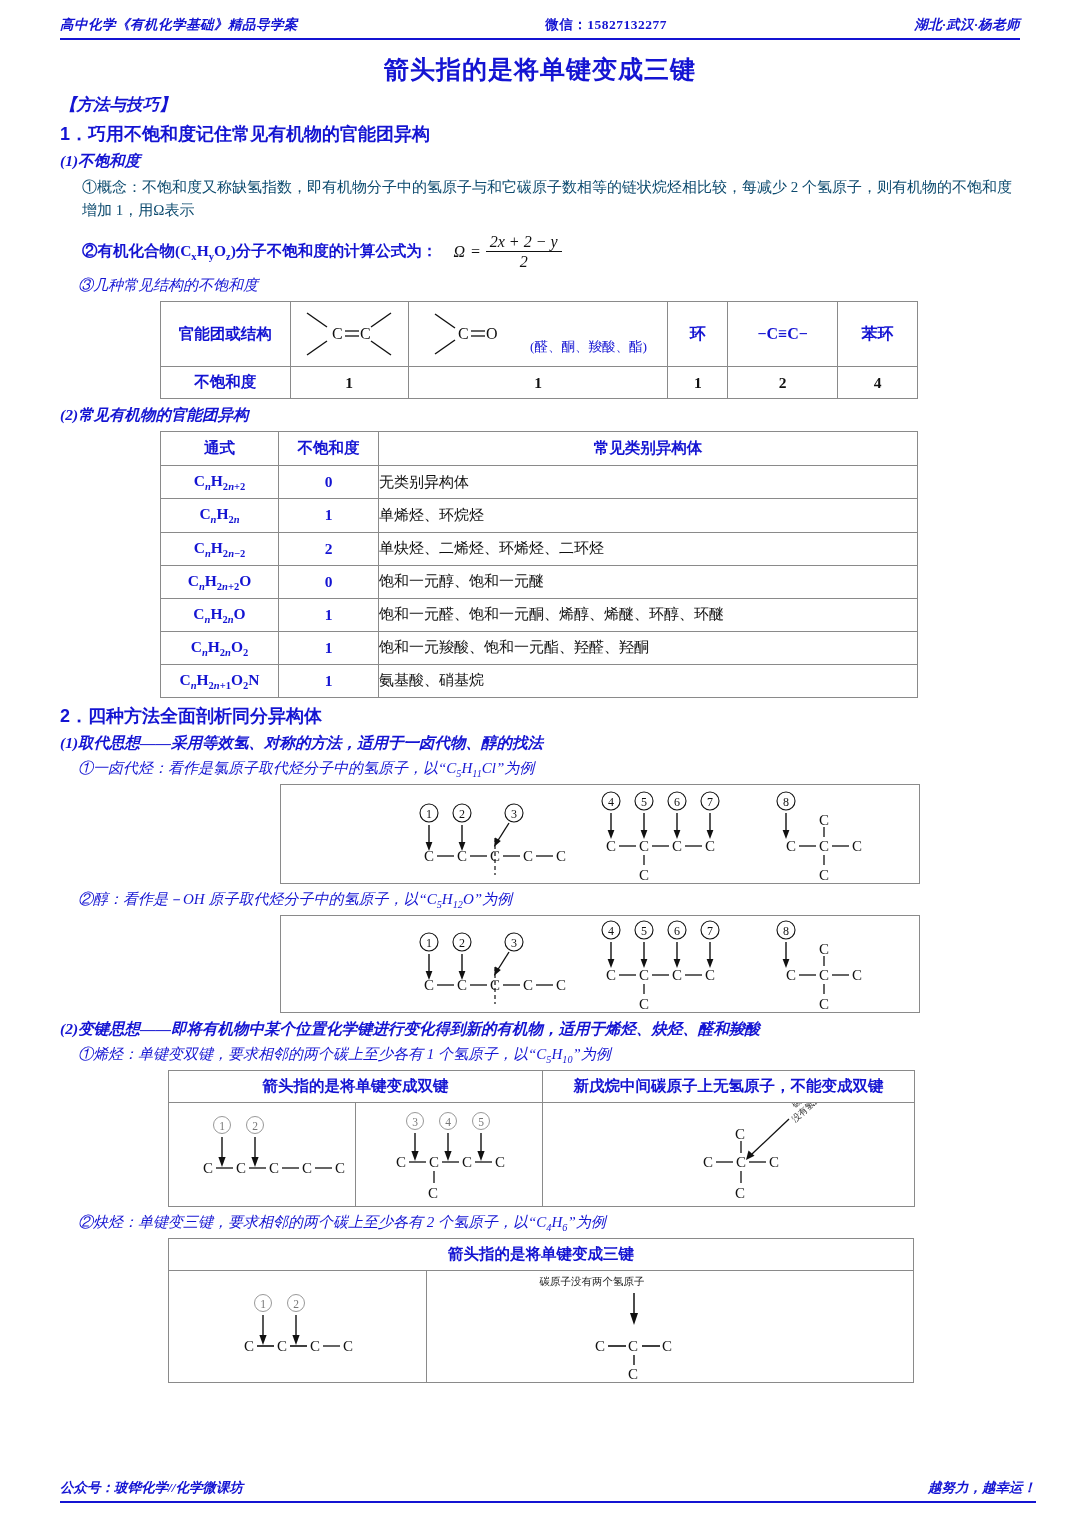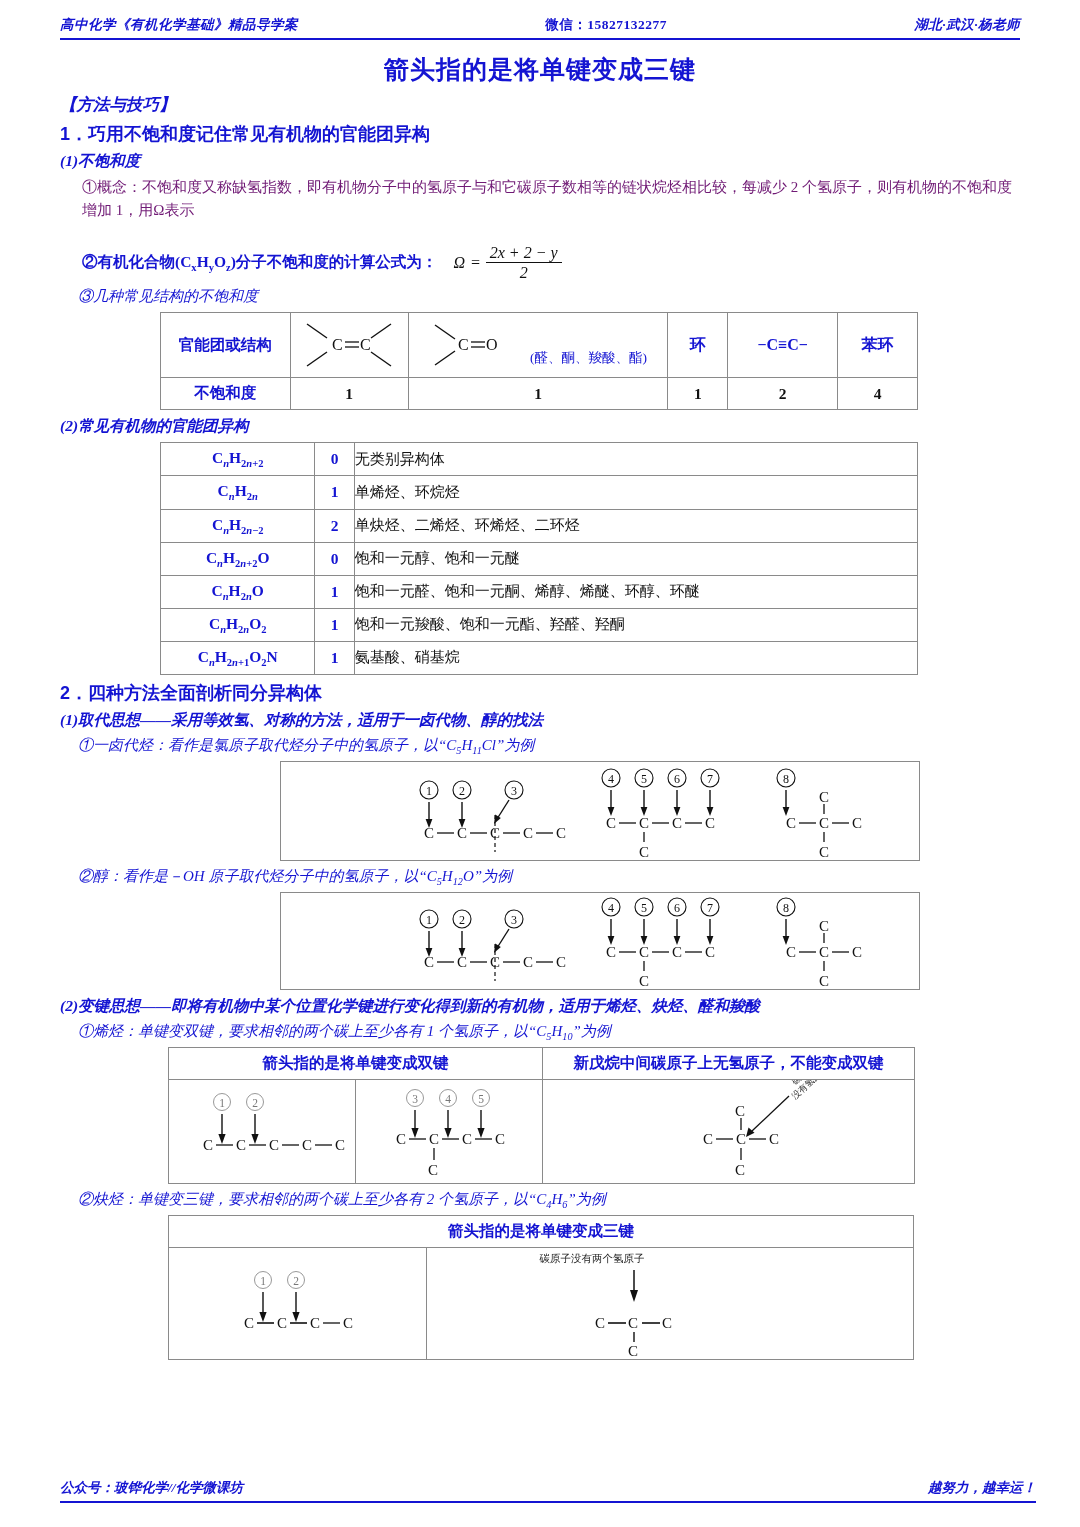--- a/index.html
+++ b/index.html
@@ -56,22 +56,22 @@
   }
   .h2i {
     color:#1414d2; font-weight:bold; font-style:italic; font-size:15.5px;
     margin:5px 0 4px 0;
   }
   .h3 {
     color:#1414d2; font-weight:normal; font-style:italic; font-size:15px;
     margin:5px 0 4px 18px;
   }
   .para {
-    font-size:15px; line-height:1.55; margin:3px 0 21px 22px;
-    color:#701a75;
+    font-size:15px; line-height:1.55; margin:3px 0 10px 22px;
+    color:#0c4a6e;
   }
   .formula-line {
     font-size:15.5px; margin:8px 0 4px 22px;
     color:#1414d2; font-weight:bold;
     display:flex; align-items:center; gap:4px;
   }
   .mathbox {
     display:inline-flex; align-items:center; gap:5px;
     color:#111; font-weight:normal; font-style:italic;
     font-family:"Liberation Serif", serif; font-size:16px;
@@ -203,20 +203,25 @@
       <td class="num">2</td>
       <td class="num">4</td>
     </tr>
   </tbody>
     </table>
 
   <div class="h2i">(2)常见有机物的官能团异构</div>
 
   <table class="tbl2">
     <tbody>
+        <tr>
+      <th style="width:118px;">通式</th>
+      <th style="width:100px;">不饱和度</th>
+      <th>常见类别异构体</th>
+    </tr>
     <tr>
       <td class="c-formula">C<sub><i>n</i></sub>H<sub>2<i>n</i>+2</sub></td>
       <td class="c-deg">0</td>
       <td class="c-txt">无类别异构体</td>
     </tr>
     <tr>
       <td class="c-formula">C<sub><i>n</i></sub>H<sub>2<i>n</i></sub></td>
       <td class="c-deg">1</td>
       <td class="c-txt">单烯烃、环烷烃</td>
     </tr>

